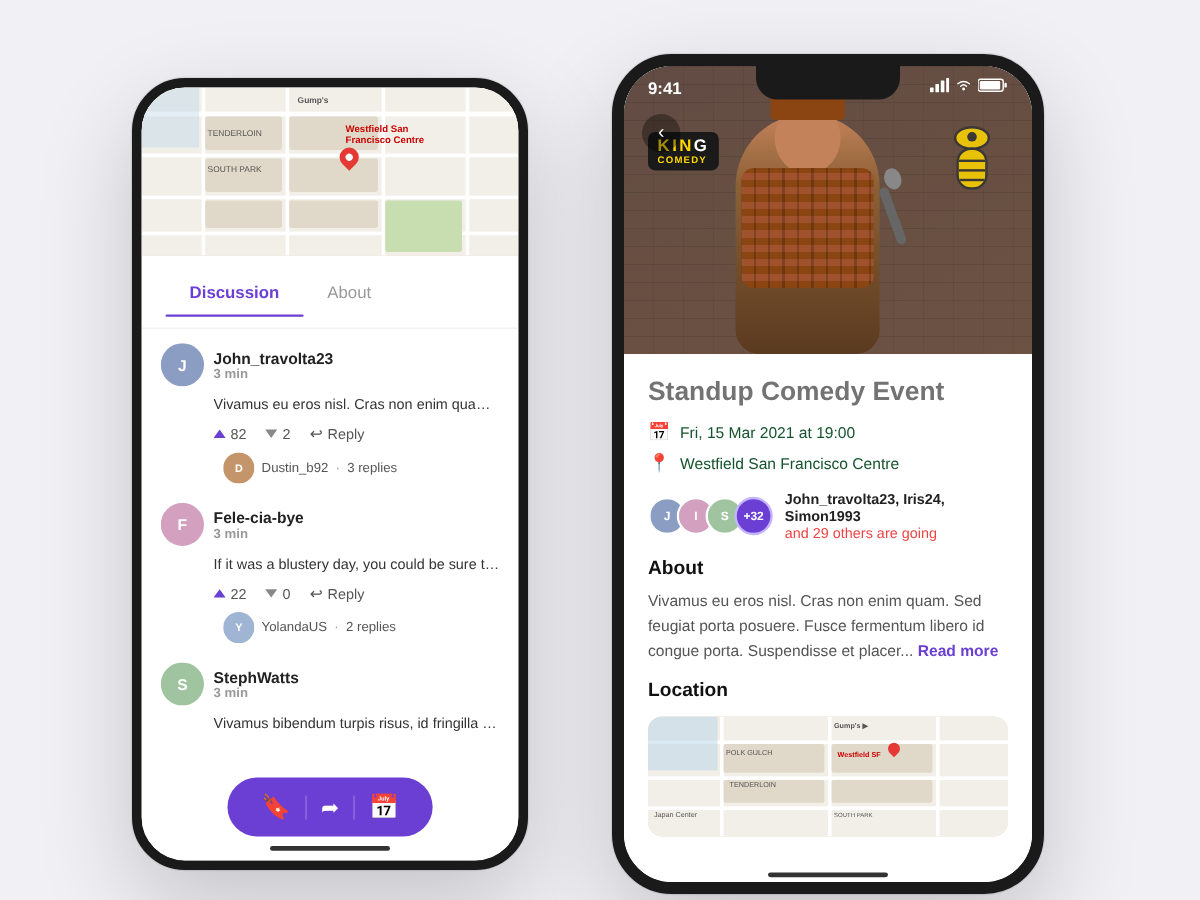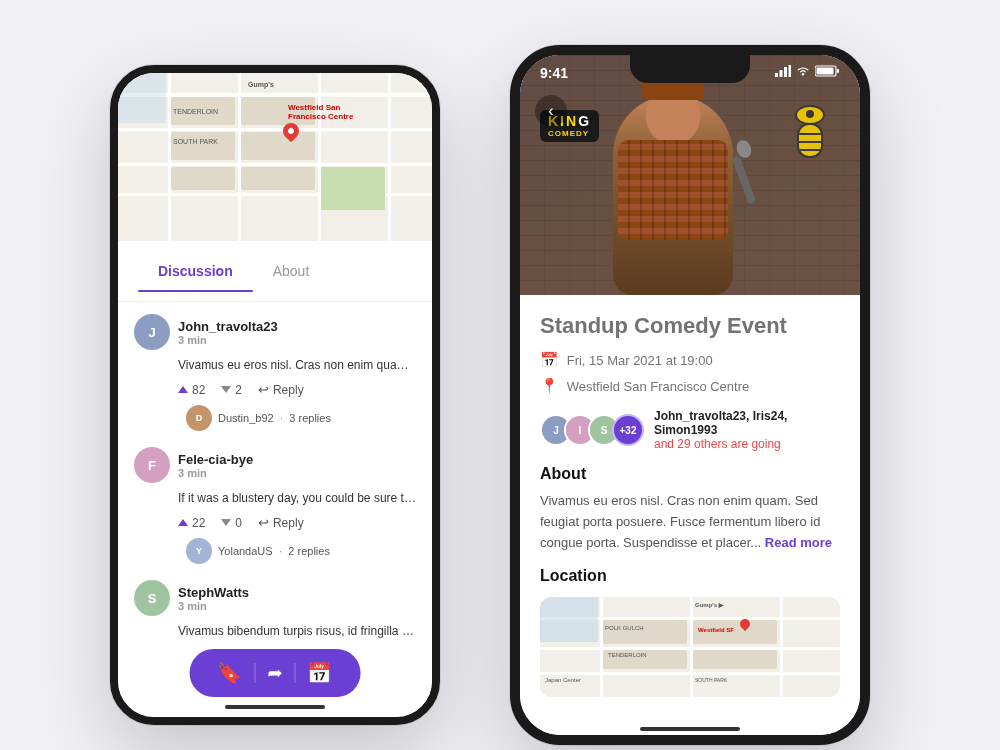--- a/index.html
+++ b/index.html
@@ -44,21 +44,21 @@
       width: 100%;
       height: 100%;
       overflow: hidden;
       border-radius: 36px;
       background: #fff;
     }
 
     
     .map-area {
       width: 100%;
-      height: 168px;
+      height: 140px;
       background: #e8e0d0;
       position: relative;
       overflow: hidden;
     }
 
     .map-bg {
       width: 100%;
       height: 100%;
       position: relative;
       background: #f2efe9;
@@ -367,21 +367,21 @@
     }
 
     .info-icon {
       font-size: 15px;
       color: #888;
       flex-shrink: 0;
     }
 
     .info-text {
       font-size: 13px;
-      color: #737373;
+      color: #14532d;
     }
 
     .attendees-row {
       display: flex;
       align-items: center;
       gap: 10px;
       margin: 14px 0;
     }
 
     .attendees-avatars {

